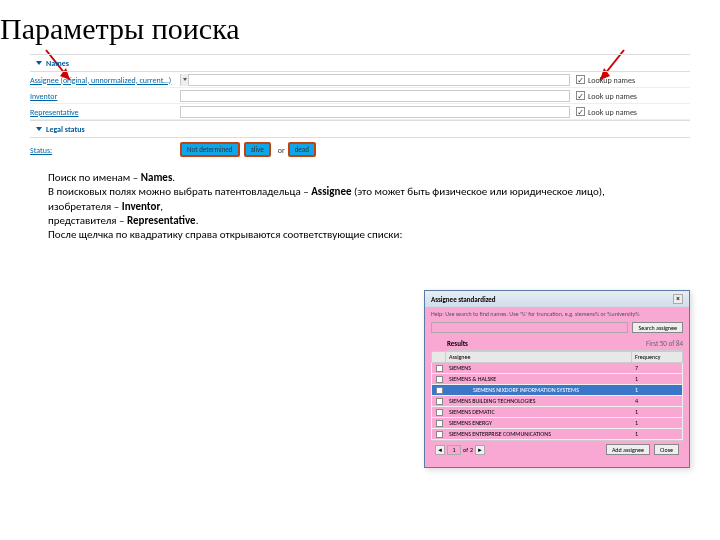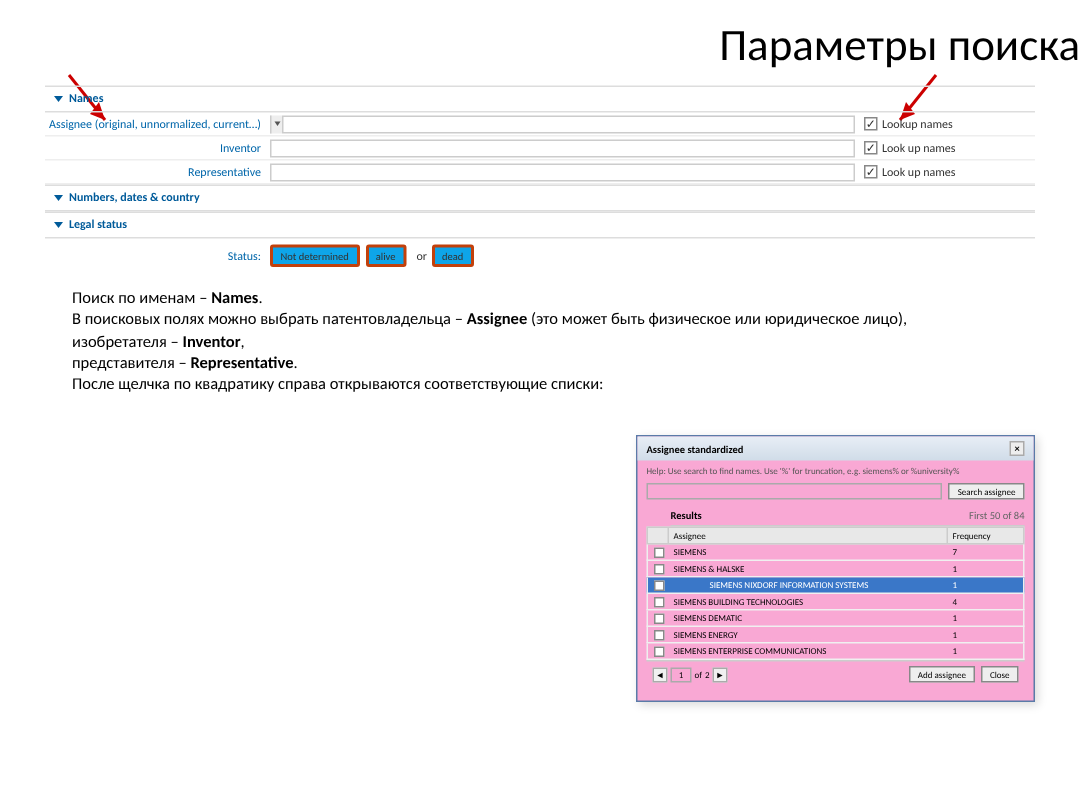--- a/index.html
+++ b/index.html
@@ -7,23 +7,24 @@
     width: 720px;
     height: 540px;
     background: #fff;
     font-family: Calibri, Arial, sans-serif;
     color: #000;
     position: relative;
     overflow: hidden;
   }
   .title {
     font-size: 30px;
-    text-align: right;
+    text-align: left;
     margin-top: 12px;
     margin-bottom: 8px;
+    font-family: Liberation Serif, serif;
   }
   .form-panel {
     margin: 0 30px 10px 30px;
     font-size: 8px;
     color: #333;
     position: relative;
   }
   .section-header {
     color: #005b9a;
     font-weight: bold;
@@ -42,23 +43,24 @@
     border-top: 4px solid #005b9a;
   }
   .form-row {
     display: flex;
     align-items: center;
     border-bottom: 1px solid #eee;
     height: 16px;
   }
   .form-label {
     width: 150px;
-    text-align: right;
+    text-align: left;
     color: #0066aa;
     padding-right: 6px;
+    text-decoration: underline;
   }
   .form-input {
     flex: 1;
     height: 12px;
     border: 1px solid #ccc;
     background: #fff;
   }
   .form-select {
     width: 8px;
     height: 12px;
@@ -276,24 +278,20 @@
 
   <div class="form-row">
     <div class="form-label">Representative</div>
     <div class="form-input"></div>
     <div class="right-opts">
       <span class="checkbox checked"></span>
       <span>Look up names</span>
     </div>
   </div>
 
-  <div class="section-header">
-    <span class="triangle-down"></span>
-    <span>Numbers, dates &amp; country</span>
-  </div>
   <div class="section-header">
     <span class="triangle-down"></span>
     <span>Legal status</span>
   </div>
 
   <div class="status-row">
     <div class="form-label">Status:</div>
     <span class="status-pill">Not determined</span>
     <span class="status-pill">alive</span>
     <span style="margin:0 3px;">or</span>

